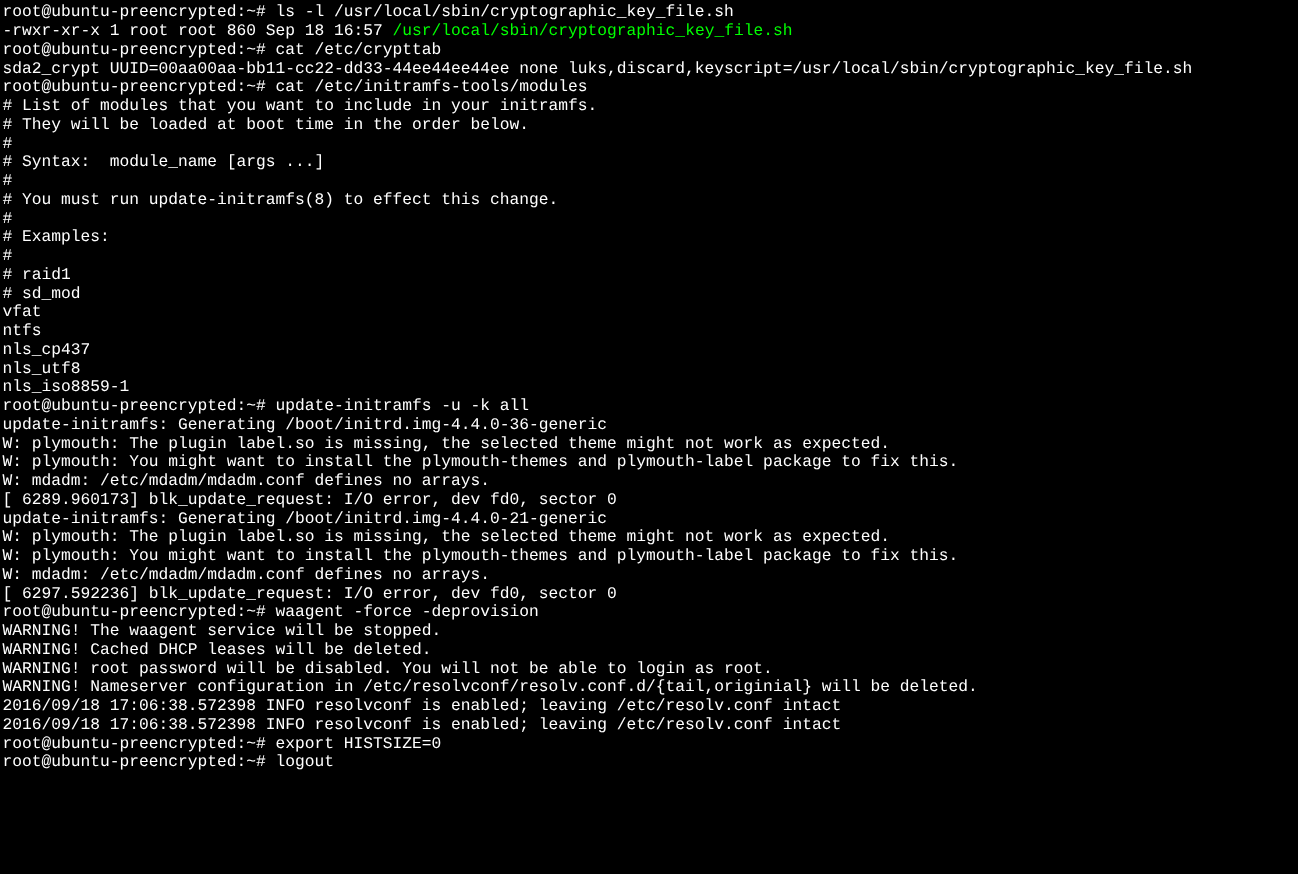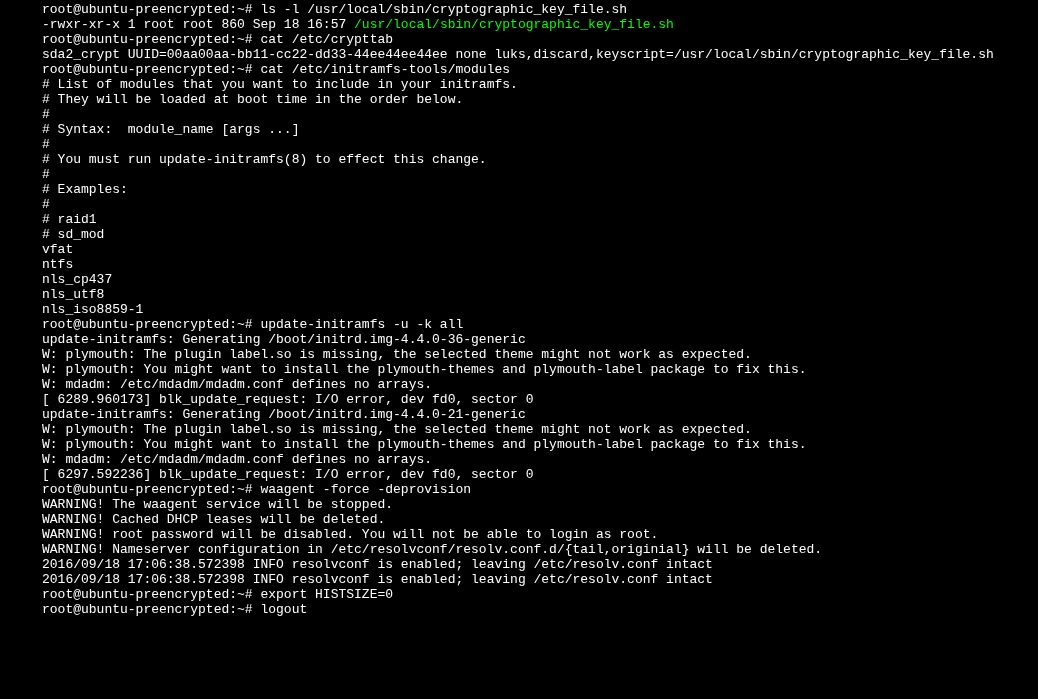--- a/index.html
+++ b/index.html
@@ -10,21 +10,20 @@
     font-family: "Courier New", Courier, monospace;
     font-size: 13px;
     line-height: 15px;
     width: 1038px;
     height: 699px;
     overflow: hidden;
   }
   .terminal {
     padding: 2px 2px;
     white-space: pre;
-    margin-left: 40px;
   }
   .green { color: #00ff00; }
 </style>
 </head>
 <body>
 
 <div class="terminal"><span>root@ubuntu-preencrypted:~# </span><span>ls -l /usr/local/sbin/cryptographic_key_file.sh</span>
 <span>-rwxr-xr-x 1 root root 860 Sep 18 16:57 </span><span class="green">/usr/local/sbin/cryptographic_key_file.sh</span>
 <span>root@ubuntu-preencrypted:~# </span><span>cat /etc/crypttab</span>
 <span>sda2_crypt UUID=00aa00aa-bb11-cc22-dd33-44ee44ee44ee none luks,discard,keyscript=/usr/local/sbin/cryptographic_key_file.sh</span>

